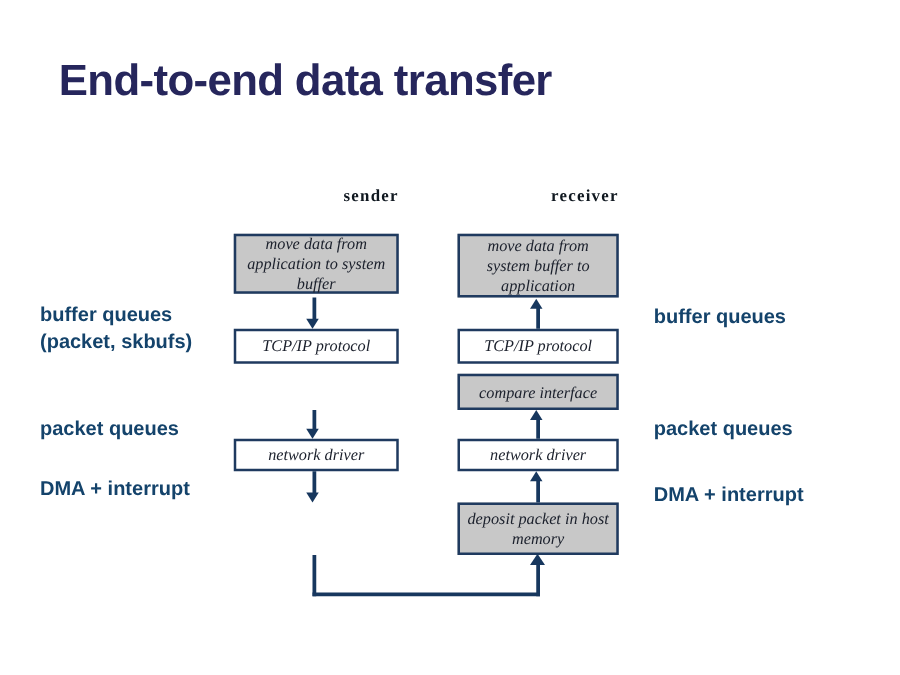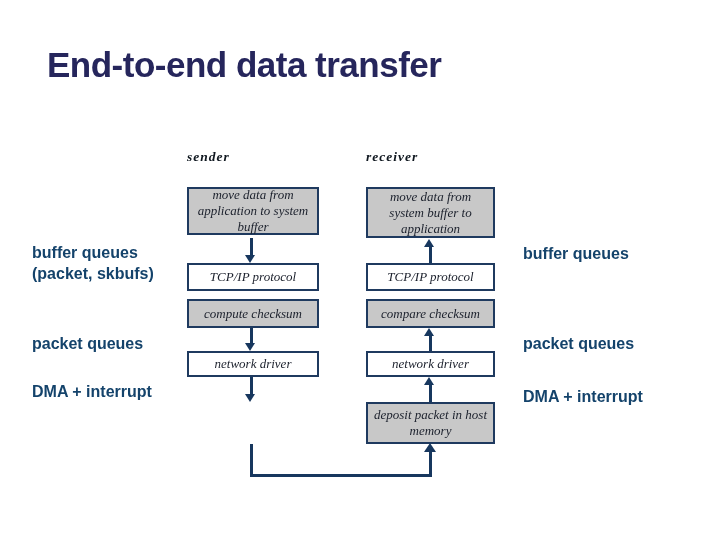--- a/index.html
+++ b/index.html
@@ -22,27 +22,26 @@
     font-size: 35px;
     line-height: 38px;
     font-weight: bold;
     letter-spacing: -0.5px;
     color: var(--title, #26265C);
     font-family: "Liberation Sans", sans-serif;
   }
   .col-header {
     position: absolute;
     top: 149px;
-    text-align: left;
+    text-align: right;
     font-family: "Liberation Serif", serif;
     font-weight: bold;
     font-size: 13.5px;
     letter-spacing: 1px;
     color: var(--header-text, #101820);
-    font-style: italic;
   }
   .box {
     position: absolute;
     box-sizing: border-box;
     border: 2px solid var(--box-border, #1F3A5F);
     display: flex;
     align-items: center;
     justify-content: center;
     text-align: center;
     font-family: "Liberation Serif", serif;
@@ -90,26 +89,25 @@
 
 <div class="slide">
 
   <h1 class="title">End-to-end data transfer</h1>
 
   <div class="col-header" style="left:187px; width:132px;">sender</div>
   <div class="col-header" style="left:366px; width:129px;">receiver</div>
 
   <div class="box gray" style="left:187px; top:187px; width:132px; height:48px;">move data from application to system buffer</div>
   <div class="box white" style="left:187px; top:263px; width:132px; height:28px;">TCP/IP protocol</div>
-  <div class="box gray" style="left:187px; top:299px; width:132px; height:29px;">compute checksum</div>
   <div class="box white" style="left:187px; top:351px; width:132px; height:26px;">network driver</div>
 
   <div class="box gray" style="left:366px; top:187px; width:129px; height:51px;">move data from system buffer to application</div>
   <div class="box white" style="left:366px; top:263px; width:129px; height:28px;">TCP/IP protocol</div>
-  <div class="box gray" style="left:366px; top:299px; width:129px; height:29px;">compare checksum</div>
+  <div class="box gray" style="left:366px; top:299px; width:129px; height:29px;">compare interface</div>
   <div class="box white" style="left:366px; top:351px; width:129px; height:26px;">network driver</div>
   <div class="box gray" style="left:366px; top:402px; width:129px; height:42px;">deposit packet in host memory</div>
 
   <div class="arrow" style="left:246px; top:238px; width:11px; height:25px;">
     <div class="shaft" style="left:4px; top:0; height:19px;"></div>
     <div class="head down" style="left:-1px; top:17px;"></div>
   </div>
   <div class="arrow" style="left:246px; top:328px; width:11px; height:23px;">
     <div class="shaft" style="left:4px; top:0; height:17px;"></div>
     <div class="head down" style="left:-1px; top:15px;"></div>

